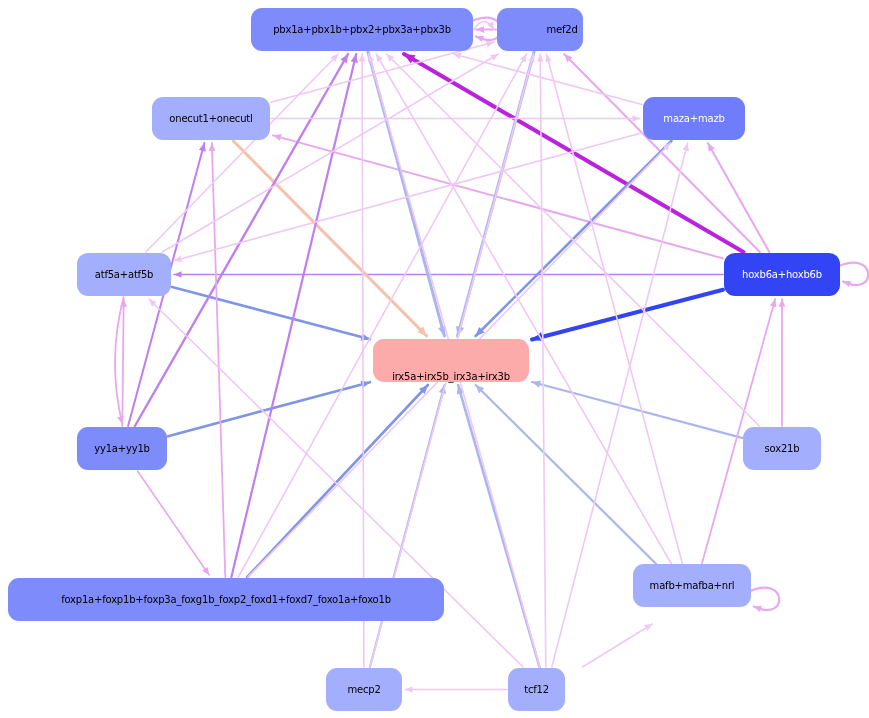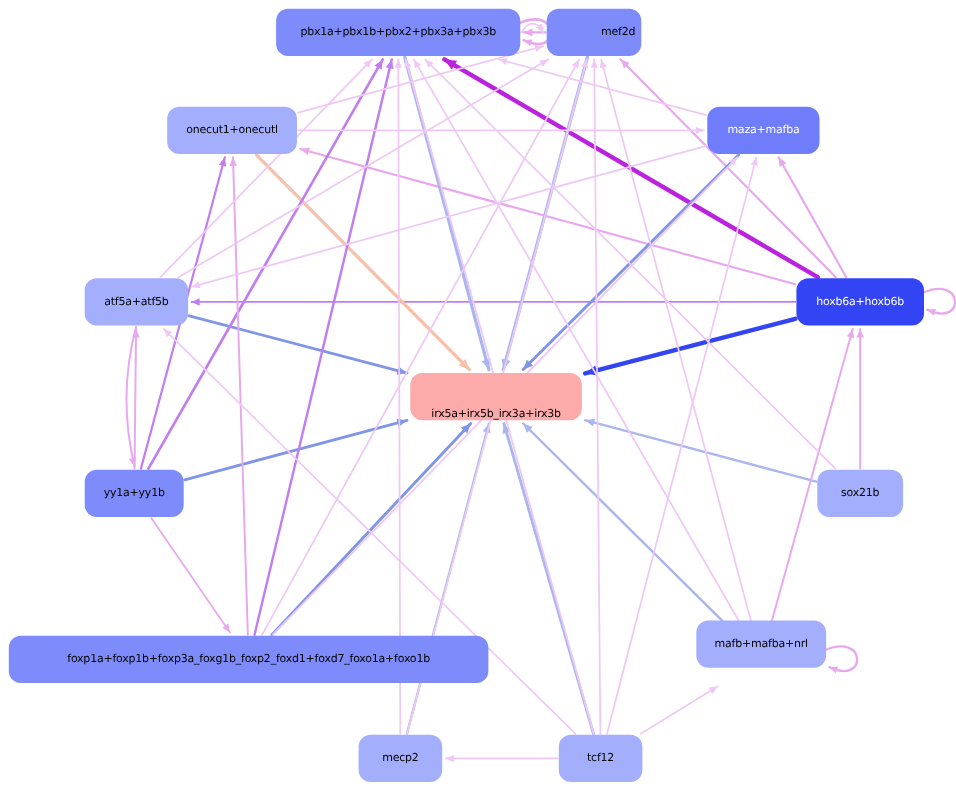--- a/index.html
+++ b/index.html
@@ -227,21 +227,21 @@
       <div class="node lvl1" style="left: 251px; top: 8px; width: 222px; height: 43px;">
         <span>pbx1a+pbx1b+pbx2+pbx3a+pbx3b</span>
       </div>
       <div class="node lvl1" style="left: 497px; top: 8px; width: 86px; height: 43px; padding-left: 44px;">
         <span>mef2d</span>
       </div>
       <div class="node lvl0" style="left: 152px; top: 97px; width: 118px; height: 43px;">
         <span>onecut1+onecutl</span>
       </div>
       <div class="node lvl2" style="left: 643px; top: 97px; width: 102px; height: 43px;">
-        <span>maza+mafba</span>
+        <span>maza+mazb</span>
       </div>
       <div class="node lvl0" style="left: 77px; top: 253px; width: 94px; height: 43px;">
         <span>atf5a+atf5b</span>
       </div>
       <div class="node lvl3" style="left: 724px; top: 253px; width: 116px; height: 43px;">
         <span>hoxb6a+hoxb6b</span>
       </div>
       <div class="node target" style="left: 373px; top: 339px; width: 156px; height: 43px; align-items: flex-end;">
         <span>irx5a+irx5b_irx3a+irx3b</span>
       </div>
@@ -253,17 +253,17 @@
       </div>
       <div class="node lvl1" style="left: 8px; top: 578px; width: 436px; height: 43px;">
         <span>foxp1a+foxp1b+foxp3a_foxg1b_foxp2_foxd1+foxd7_foxo1a+foxo1b</span>
       </div>
       <div class="node lvl0" style="left: 633px; top: 564px; width: 118px; height: 43px;">
         <span>mafb+mafba+nrl</span>
       </div>
       <div class="node lvl0" style="left: 326px; top: 668px; width: 76px; height: 43px;">
         <span>mecp2</span>
       </div>
-      <div class="node lvl0" style="left: 508px; top: 668px; width: 76px; height: 43px;">
+      <div class="node lvl0" style="left: 508px; top: 668px; width: 57px; height: 43px;">
         <span>tcf12</span>
       </div>
     </div>
 </div>
 
 </body></html>

